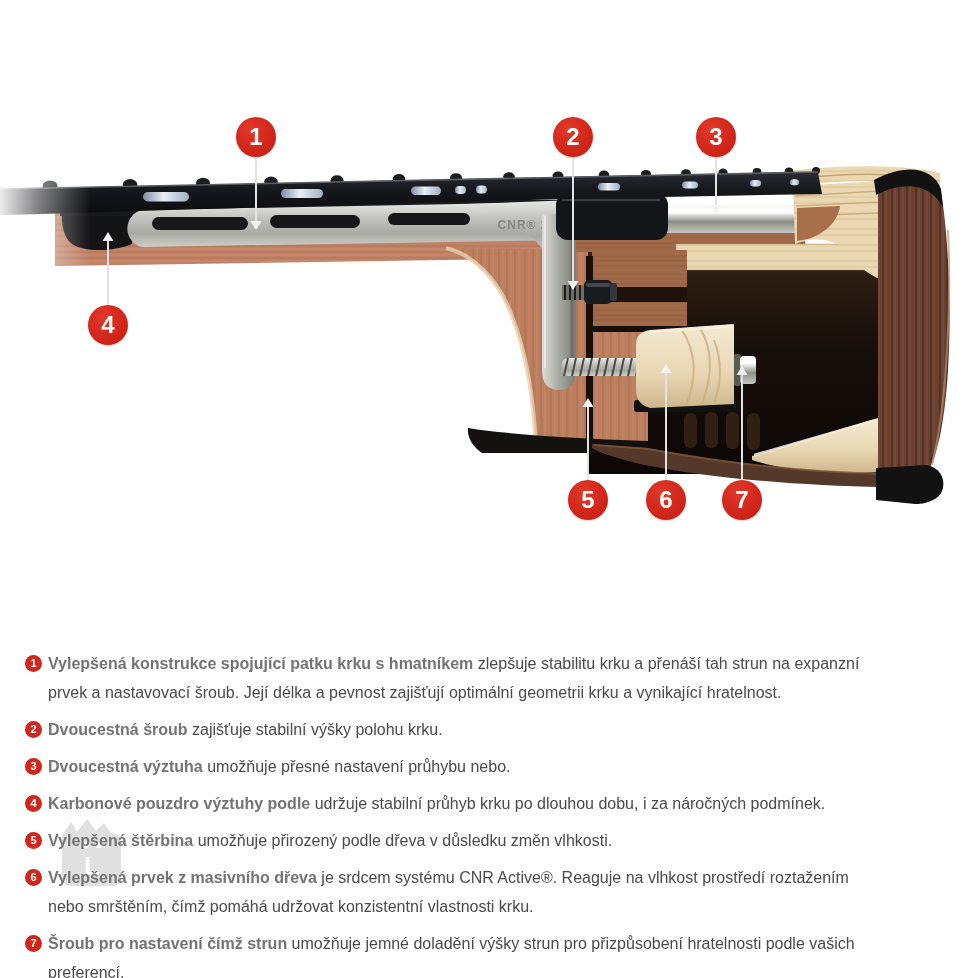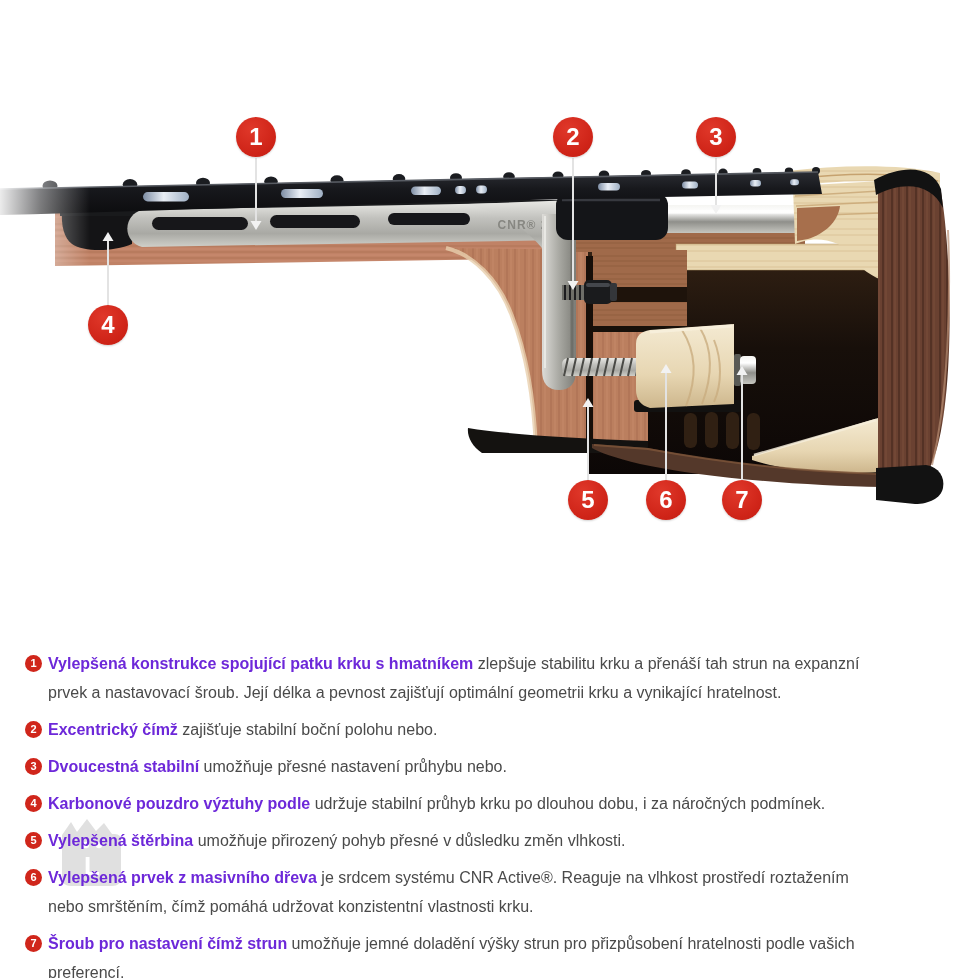--- a/index.html
+++ b/index.html
@@ -8,21 +8,21 @@
   .illustration{position:absolute;left:0;top:0;width:966px;height:620px;}
   
   .callout{position:absolute;width:40px;height:40px;border-radius:50%;
            background:radial-gradient(circle at 38% 30%, #e0382a 0%, #cf2418 65%, #c21d12 100%);
            color:#fff;font-weight:bold;font-size:24px;line-height:40px;text-align:center;
            box-shadow:0 1px 2px rgba(0,0,0,.18);z-index:5;}
   
   .legend{position:absolute;left:25px;top:649px;width:862px;z-index:2;}
   .legend .item{position:relative;padding-left:23px;margin-bottom:8px;
                 font-size:16px;line-height:29px;color:#4a4a4a;}
-  .legend .item b{color:#6d28d9;}
+  .legend .item b{color:#737373;}
   .badge{position:absolute;left:0;top:6px;width:17px;height:17px;border-radius:50%;
          background:#d0261b;color:#fff;font-size:11px;font-weight:bold;line-height:17px;
          text-align:center;}
   
   .watermark{position:absolute;left:62px;top:819px;z-index:1;opacity:.55;pointer-events:none;}
   .watermark .wm-text{font-size:37px;font-weight:bold;color:#c3c3c3;letter-spacing:1px;
                       margin-top:-4px;}
 </style>
 </head>
 <body>
@@ -286,30 +286,30 @@
       <circle cx="37" cy="26" r="3.2" fill="#ffffff"></circle>
       <text x="30" y="56" text-anchor="middle" font-size="26" font-weight="bold" fill="#ffffff" font-family="Liberation Sans, sans-serif">L</text>
     </svg>
   </div>
 
   <div class="legend">
     <div class="item">
       <span class="badge">1</span><b>Vylepšená konstrukce spojující patku krku s hmatníkem</b><span> zlepšuje stabilitu krku a přenáší tah strun na expanzní prvek a nastavovací šroub. Její délka a pevnost zajišťují optimální geometrii krku a vynikající hratelnost.</span>
     </div>
     <div class="item">
-      <span class="badge">2</span><b>Excentrický čímž</b><span> zajišťuje stabilní boční polohu nebo.</span>
-    </div>
-    <div class="item">
-      <span class="badge">3</span><b>Dvoucestná stabilní</b><span> umožňuje přesné nastavení průhybu nebo.</span>
+      <span class="badge">2</span><b>Dvoucestná šroub</b><span> zajišťuje stabilní výšky polohu krku.</span>
+    </div>
+    <div class="item">
+      <span class="badge">3</span><b>Dvoucestná výztuha</b><span> umožňuje přesné nastavení průhybu nebo.</span>
     </div>
     <div class="item">
       <span class="badge">4</span><b>Karbonové pouzdro výztuhy podle</b><span> udržuje stabilní průhyb krku po dlouhou dobu, i za náročných podmínek.</span>
     </div>
     <div class="item">
-      <span class="badge">5</span><b>Vylepšená štěrbina</b><span> umožňuje přirozený pohyb přesné v důsledku změn vlhkosti.</span>
+      <span class="badge">5</span><b>Vylepšená štěrbina</b><span> umožňuje přirozený podle dřeva v důsledku změn vlhkosti.</span>
     </div>
     <div class="item">
       <span class="badge">6</span><b>Vylepšená prvek z masivního dřeva</b><span> je srdcem systému CNR Active®. Reaguje na vlhkost prostředí roztažením nebo smrštěním, čímž pomáhá udržovat konzistentní vlastnosti krku.</span>
     </div>
     <div class="item">
       <span class="badge">7</span><b>Šroub pro nastavení čímž strun</b><span> umožňuje jemné doladění výšky strun pro přizpůsobení hratelnosti podle vašich preferencí.</span>
     </div>
   </div>
 
 </div>

